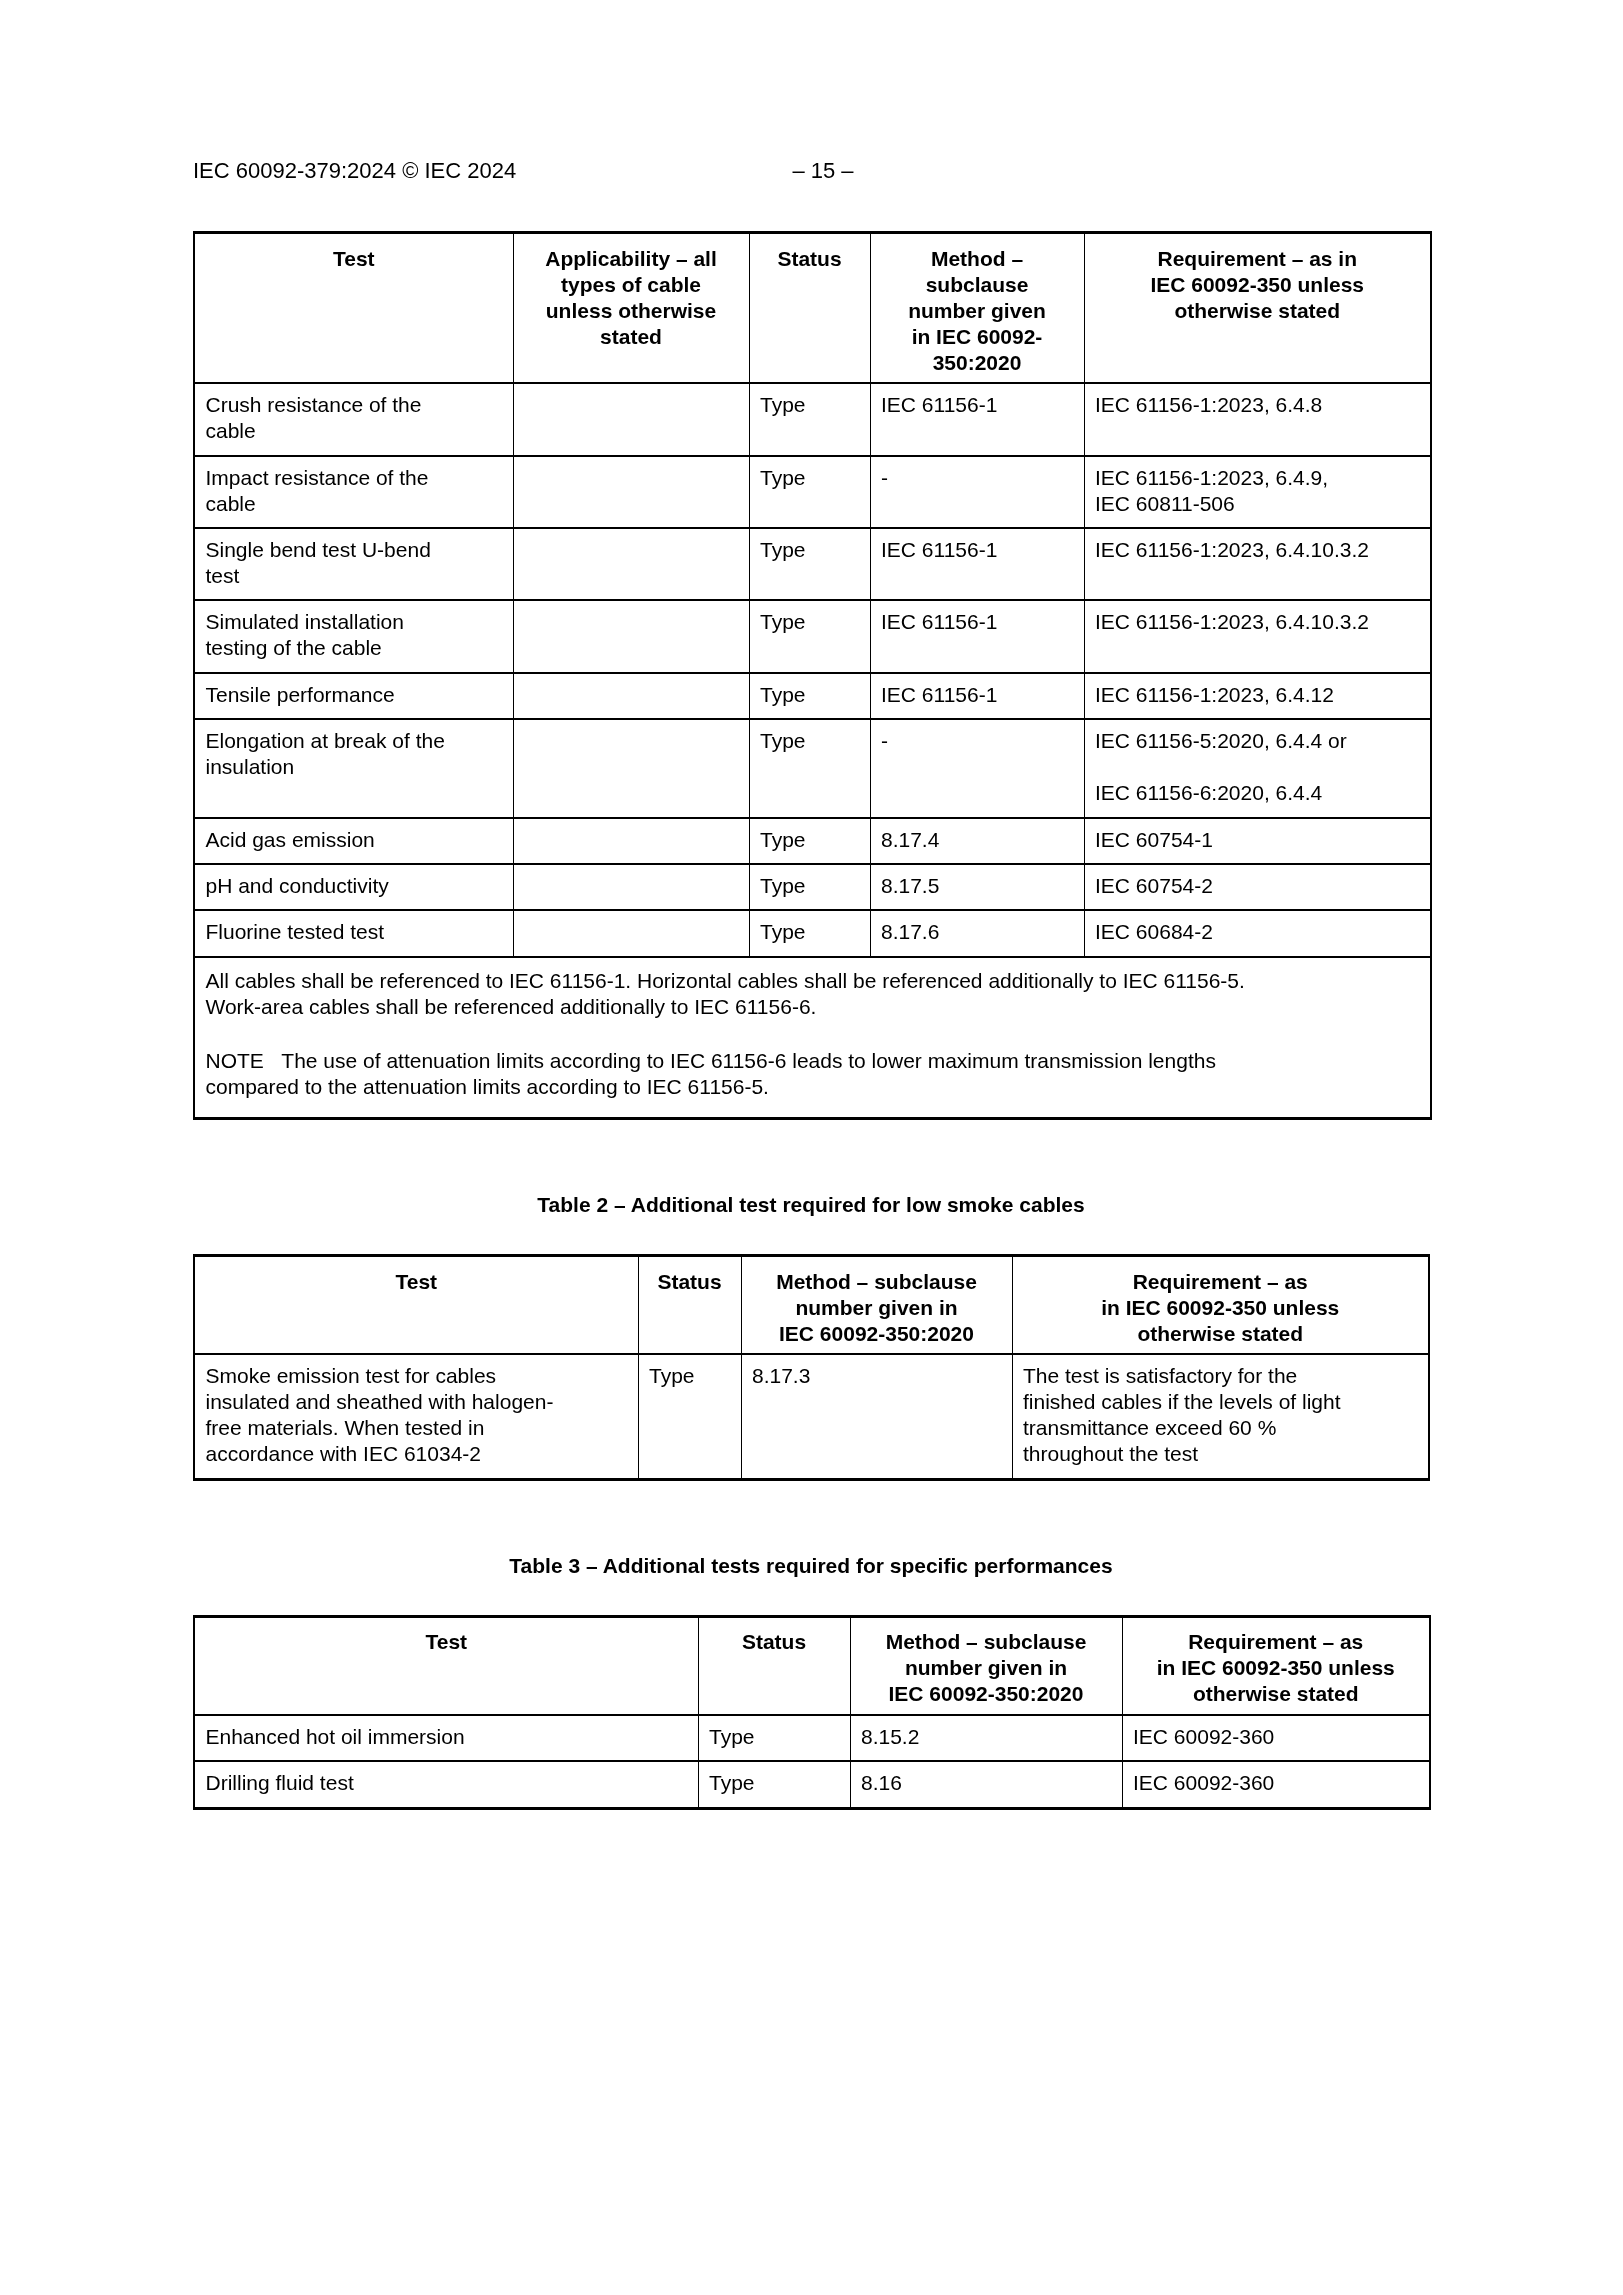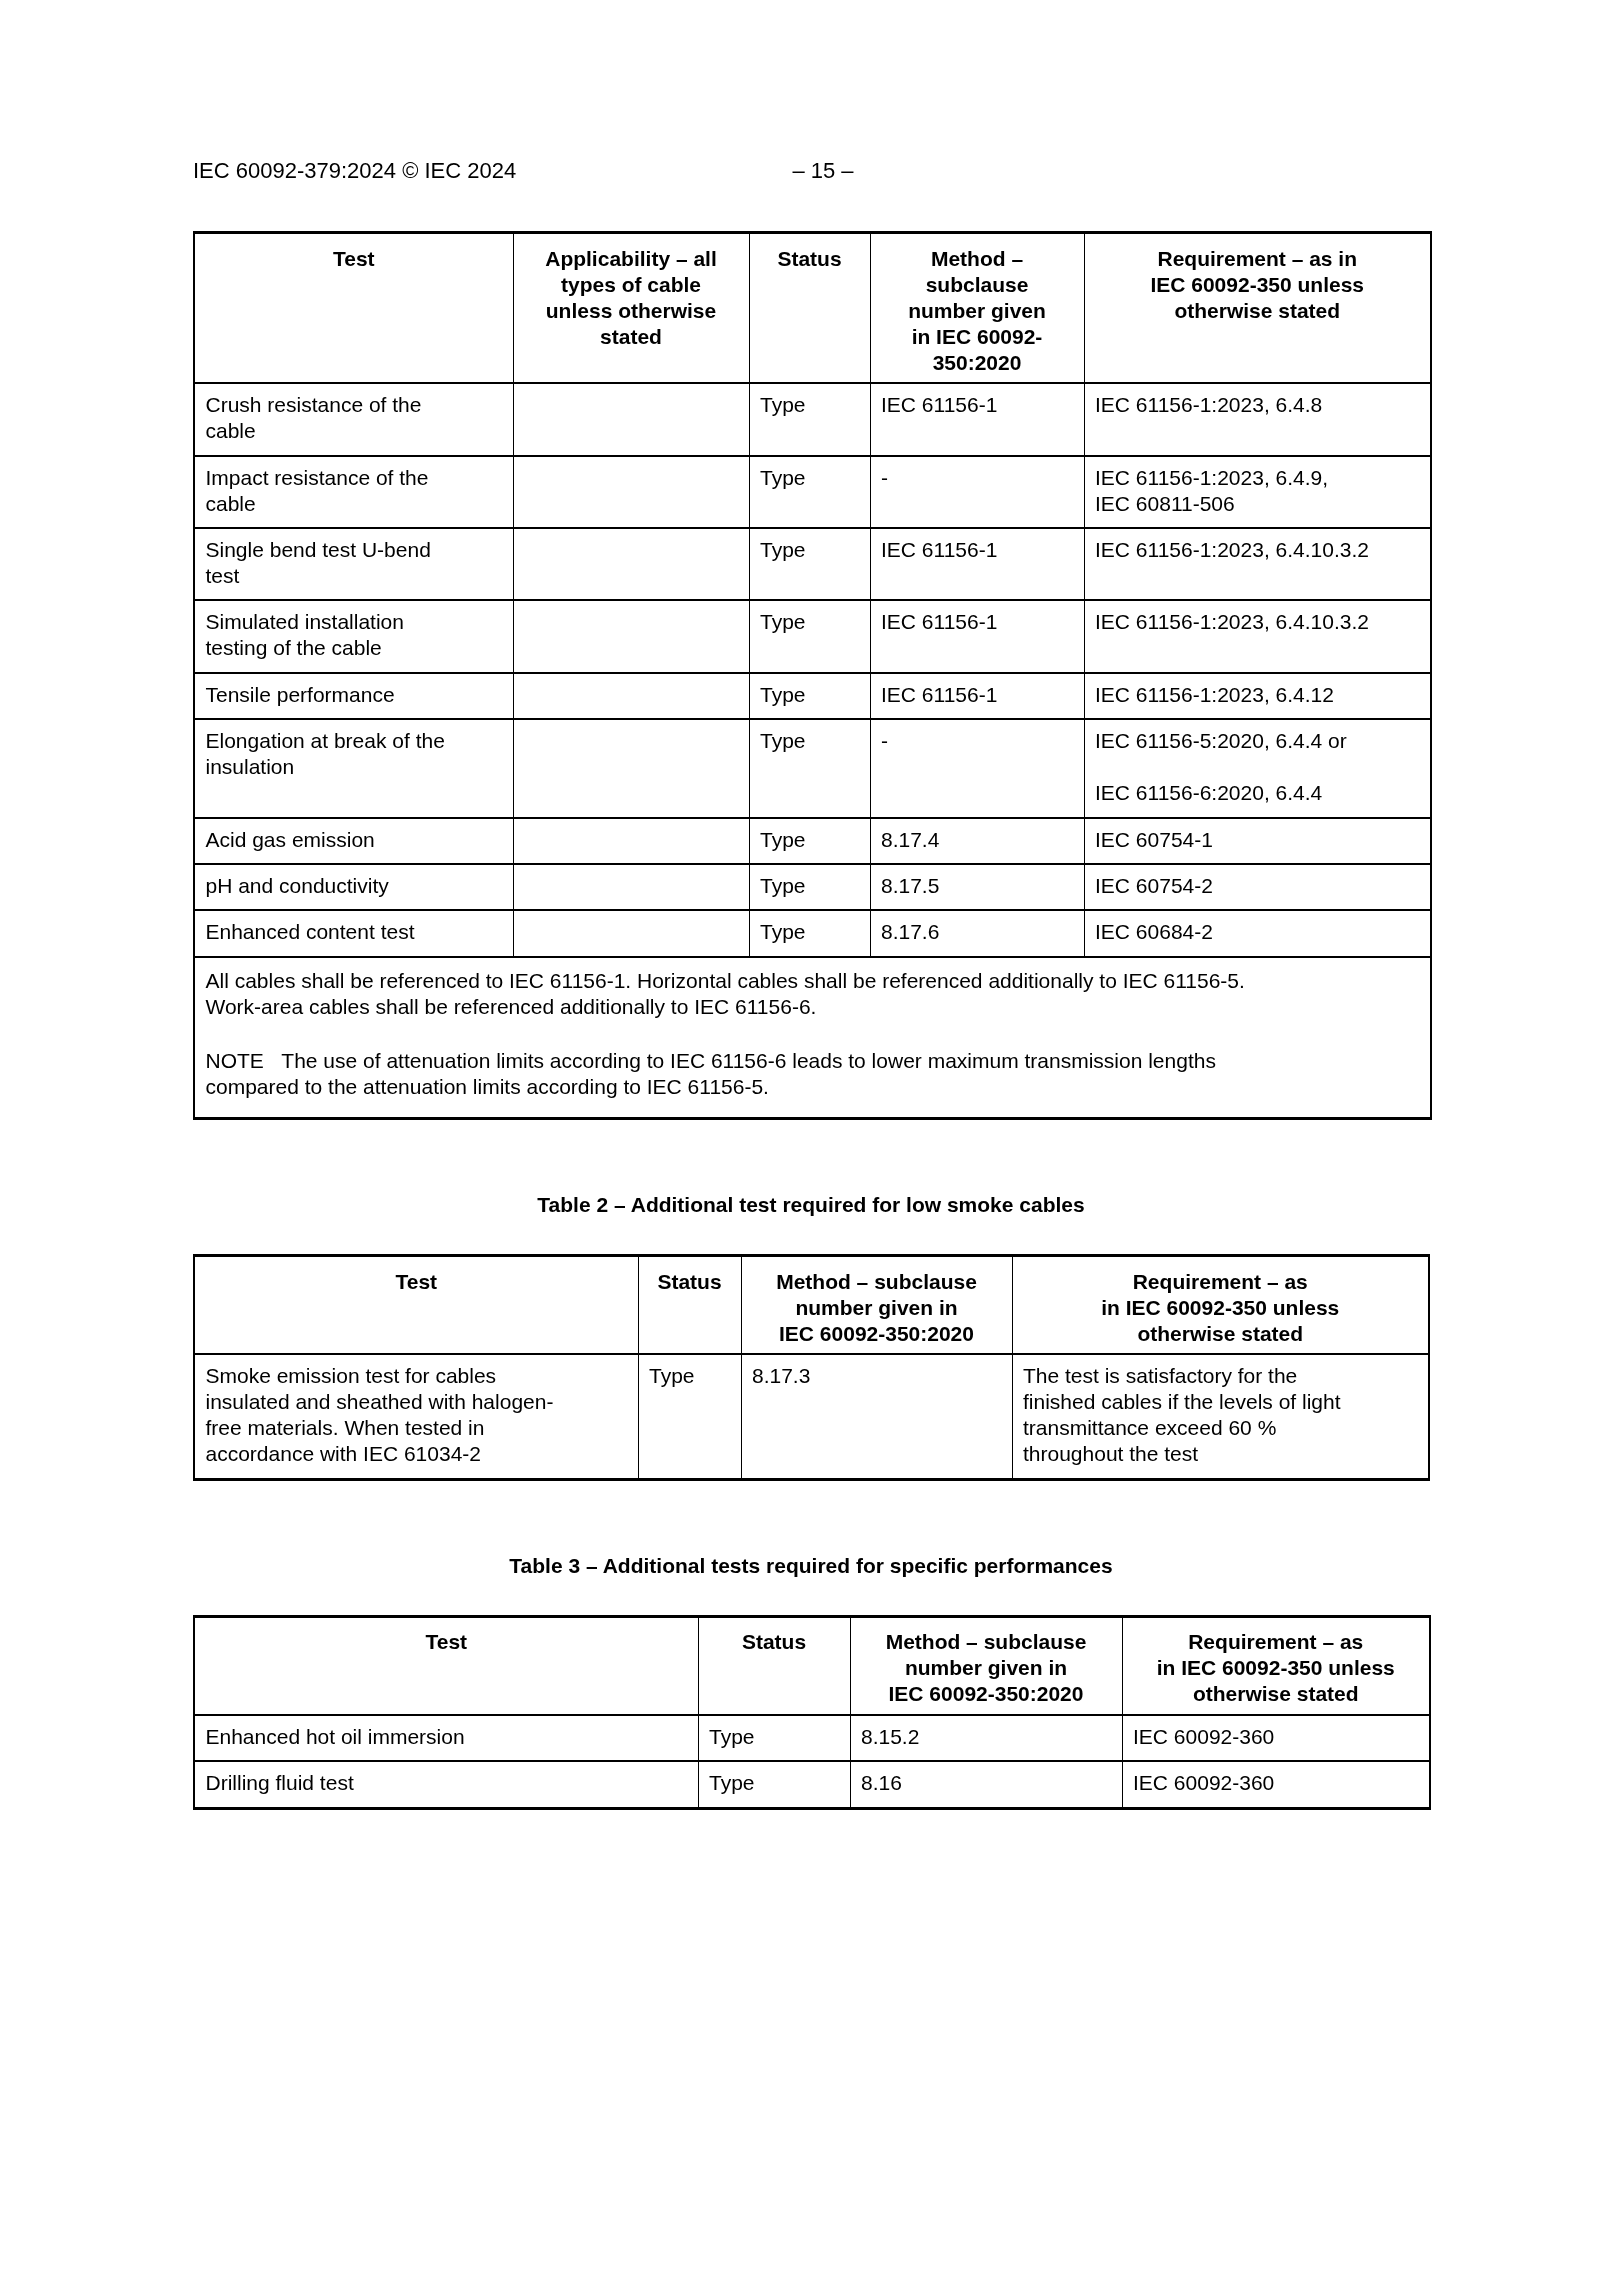--- a/index.html
+++ b/index.html
@@ -176,21 +176,21 @@
             <td>IEC 60754-1</td>
           </tr>
           <tr>
             <td>pH and conductivity</td>
             <td></td>
             <td>Type</td>
             <td>8.17.5</td>
             <td>IEC 60754-2</td>
           </tr>
           <tr>
-            <td>Enhanced content test</td>
+            <td>Fluorine tested test</td>
             <td></td>
             <td>Type</td>
             <td>8.17.6</td>
             <td>IEC 60684-2</td>
           </tr>
           <tr>
             <td colspan="5" class="note-cell"><div class="note-body">All cables shall be referenced to IEC 61156-1. Horizontal cables shall be referenced additionally to IEC 61156-5.
 Work-area cables shall be referenced additionally to IEC 61156-6.</div><div class="note-line">NOTE&nbsp;&nbsp;&nbsp;The use of attenuation limits according to IEC 61156-6 leads to lower maximum transmission lengths
 compared to the attenuation limits according to IEC 61156-5.</div></td>
           </tr>

